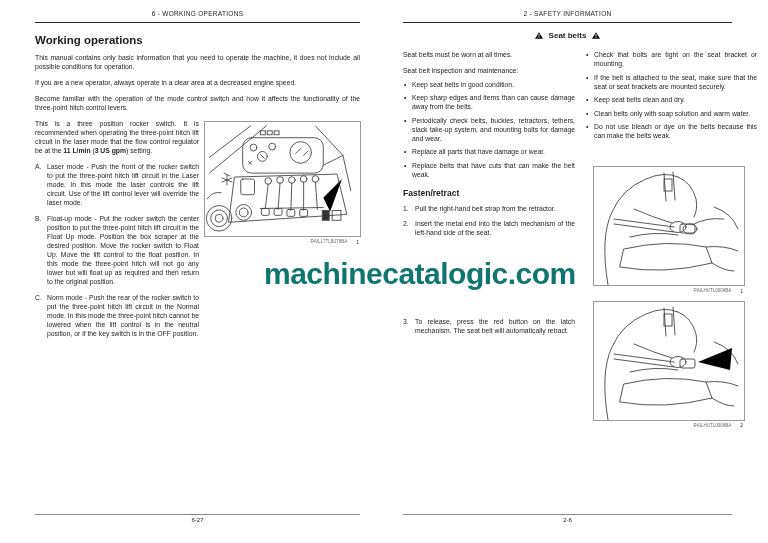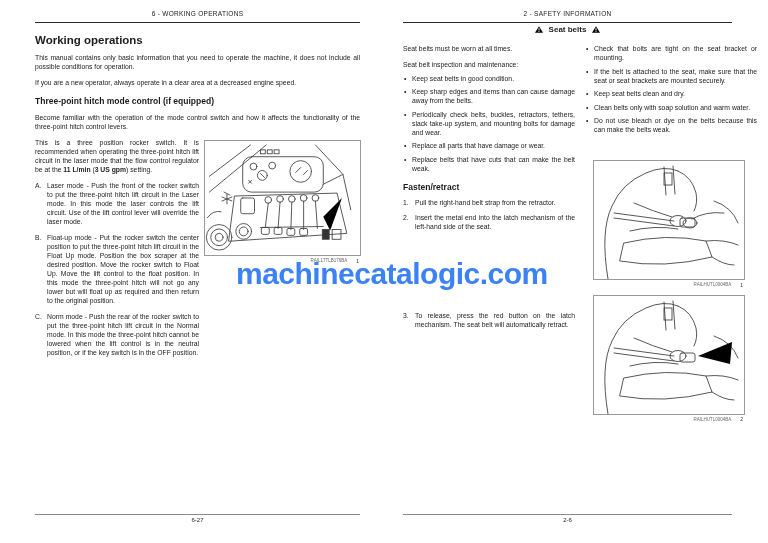--- a/index.html
+++ b/index.html
@@ -24,21 +24,21 @@
   .list-item { display:flex; margin-top:7px; }
   .li-label { flex:none; width:12px; font-size:6.8px; line-height:9px; }
   .li-text { flex:1; }
   .bullet { display:flex; margin-top:4.5px; }
   .bullet-marker { flex:none; width:9px; font-size:6.8px; line-height:9px; text-align:left; padding-left:1px; }
   .bullet-text { flex:1; }
   .figure-box { border:1px solid #9a9a9a; background:#fff; }
   .fig-left { width:157px; height:116px; margin-top:2px; }
   .fig-caption { display:flex; justify-content:flex-end; align-items:center; gap:9px; font-size:4.5px; color:#6a6a6a; margin-top:1.5px; padding-right:2px; }
   .fig-caption .fig-num { color:#333; font-size:5px; }
-  .belts-title { display:flex; justify-content:center; align-items:center; gap:6px; margin-top:2px; }
+  .belts-title { display:flex; justify-content:center; align-items:center; gap:6px; margin-top:8px; }
   .belts-title .t { font-size:8px; font-weight:bold; }
   .rp-cols { display:flex; gap:10px; margin-top:10px; }
   .rp-col { width:172px; flex:none; }
   .steps { margin-top:2px; }
   .step { display:flex; margin-top:6px; }
   .step-num { flex:none; width:12px; font-size:6.8px; line-height:9px; }
   .step-3 { margin-top:80px; }
   .fig-right { width:152px; height:118px; }
   .rp-fig1 { margin-top:26px; margin-left:8px; width:152px; }
   .rp-fig2 { margin-top:7px; margin-left:8px; width:152px; }
@@ -51,21 +51,20 @@
 <body>
 
 <div class="page page-left">
   <div class="running-head">6 - WORKING OPERATIONS</div>
   <hr class="head-rule">
 
   <div class="h1">Working operations</div>
   <p class="body">This manual contains only basic information that you need to operate the machine, it does not include all possible conditions for operation.</p>
   <p class="body">If you are a new operator, always operate in a clear area at a decreased engine speed.</p>
 
-  <div class="h2">Three-point hitch mode control (if equipped)</div>
   <p class="body">Become familiar with the operation of the mode control switch and how it affects the functionality of the three-point hitch control levers.</p>
 
   <div class="cols">
     <div class="txtcol">
       <p class="body" style="margin-top:0;"><span>This is a three position rocker switch. It is recommended when operating the three-point hitch lift circuit in the laser mode that the flow control regulator be at the </span><b>11 L/min</b><span> (</span><b>3 US gpm</b><span>) setting.</span></p>
 
       <div class="list-item">
         <span class="li-label">A.</span>
         <span class="li-text">Laser mode - Push the front of the rocker switch to put the three-point hitch lift circuit in the Laser mode. In this mode the laser controls the lift circuit. Use of the lift control lever will override the laser mode.</span>
       </div>
@@ -291,13 +290,13 @@
       </div>
     </div>
   </div>
 
   <div class="foot-wrap">
     <hr class="foot-rule">
     <div class="foot-num">2-6</div>
   </div>
 </div>
 
-<div class="watermark" style="color: #3b82f6;">machinecatalogic.com</div>
+<div class="watermark" style="color: #0f766e; margin-left: 28px;">machinecatalogic.com</div>
 
 </body></html>

